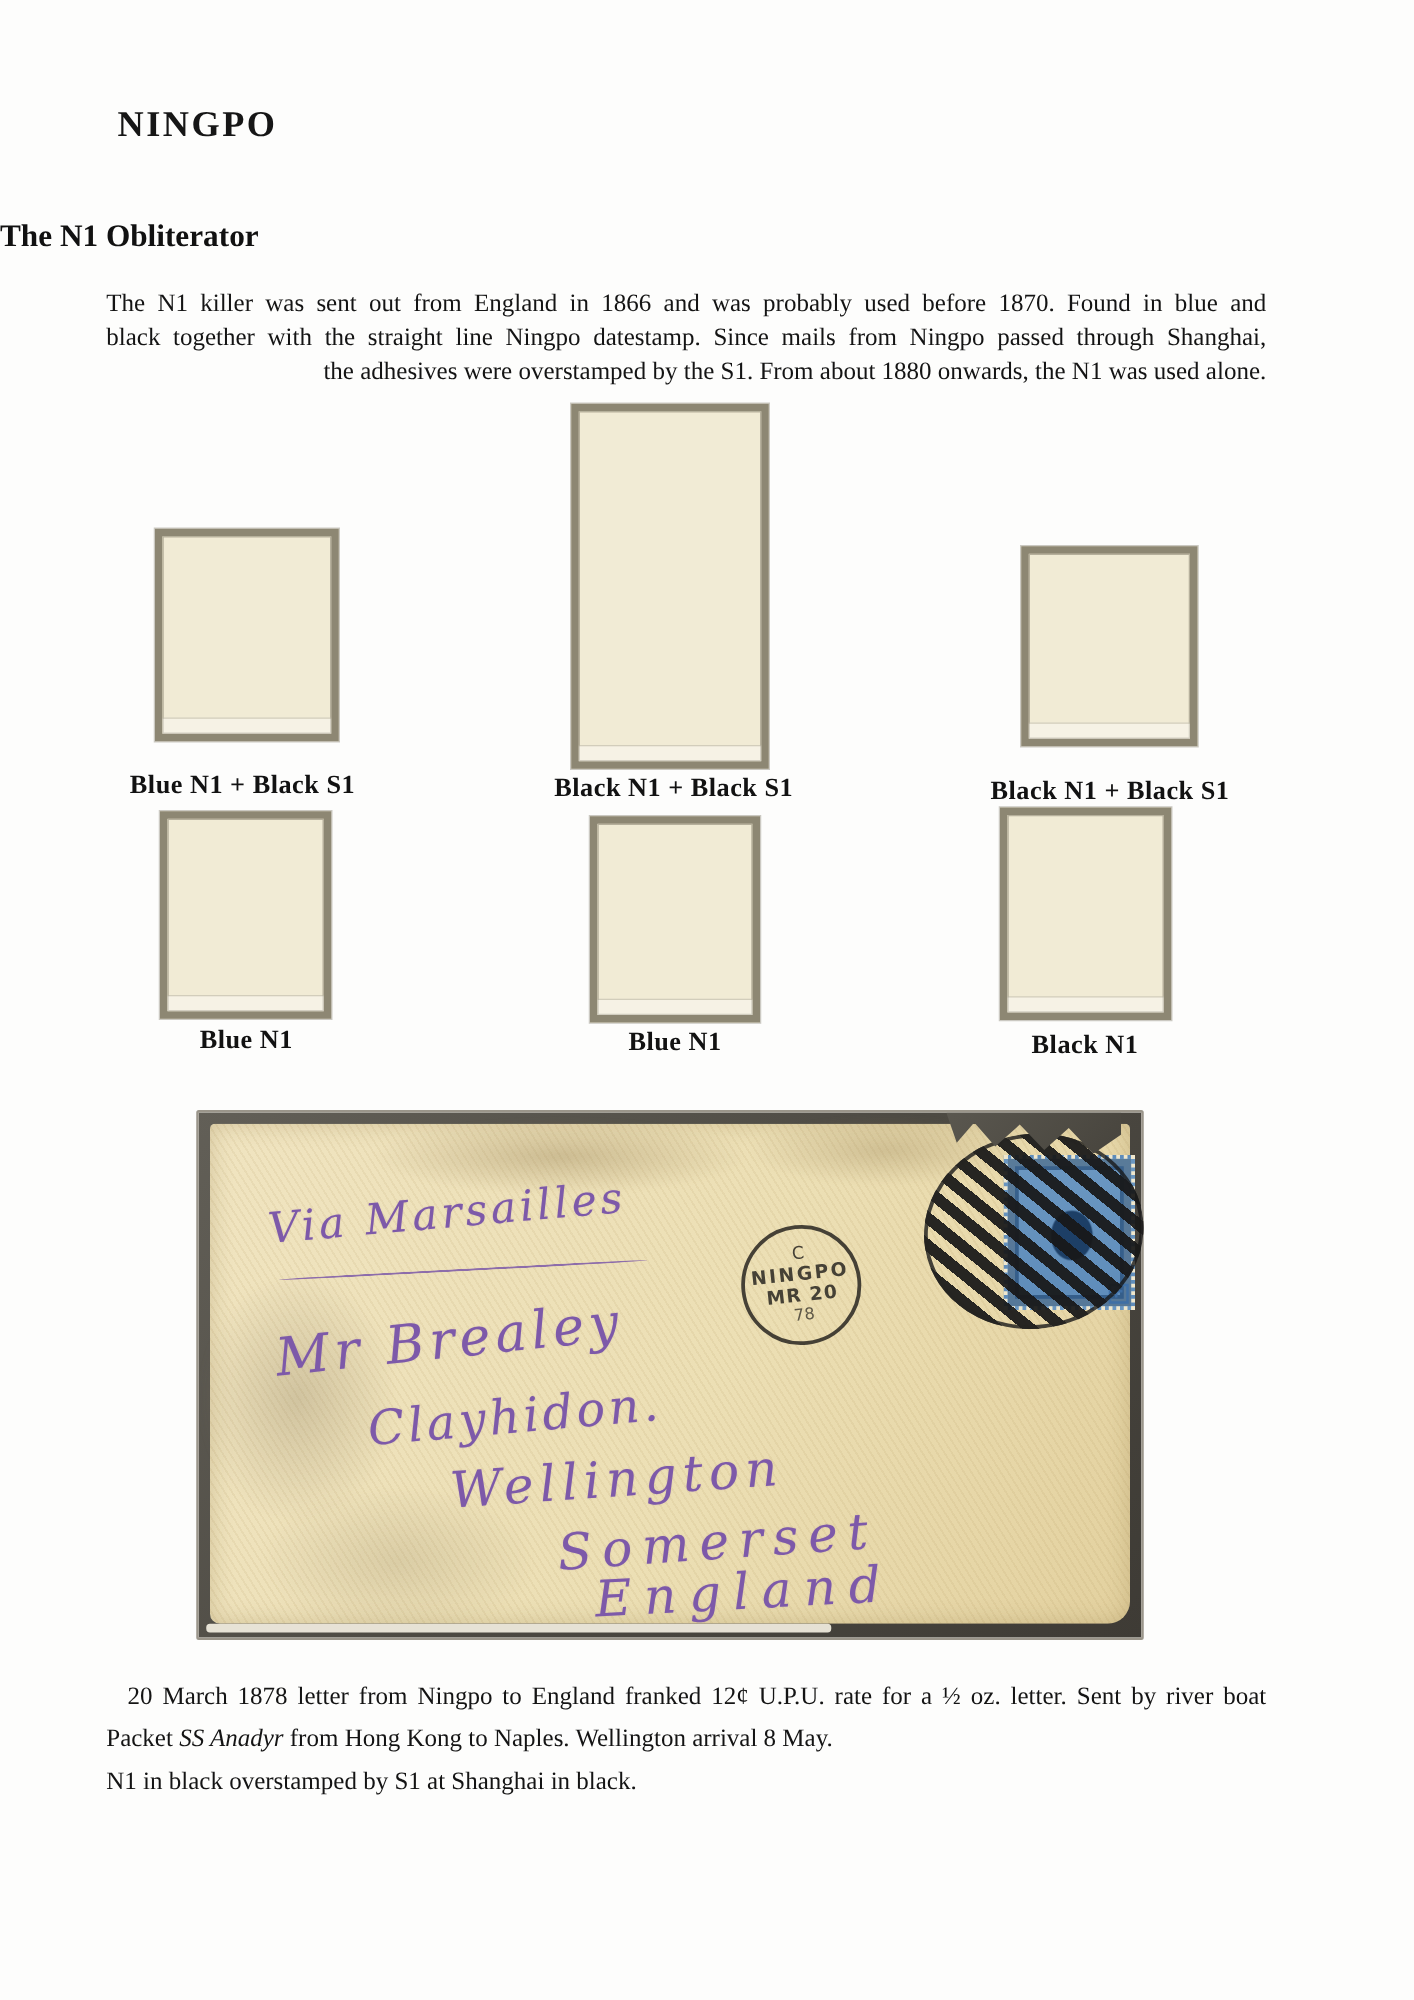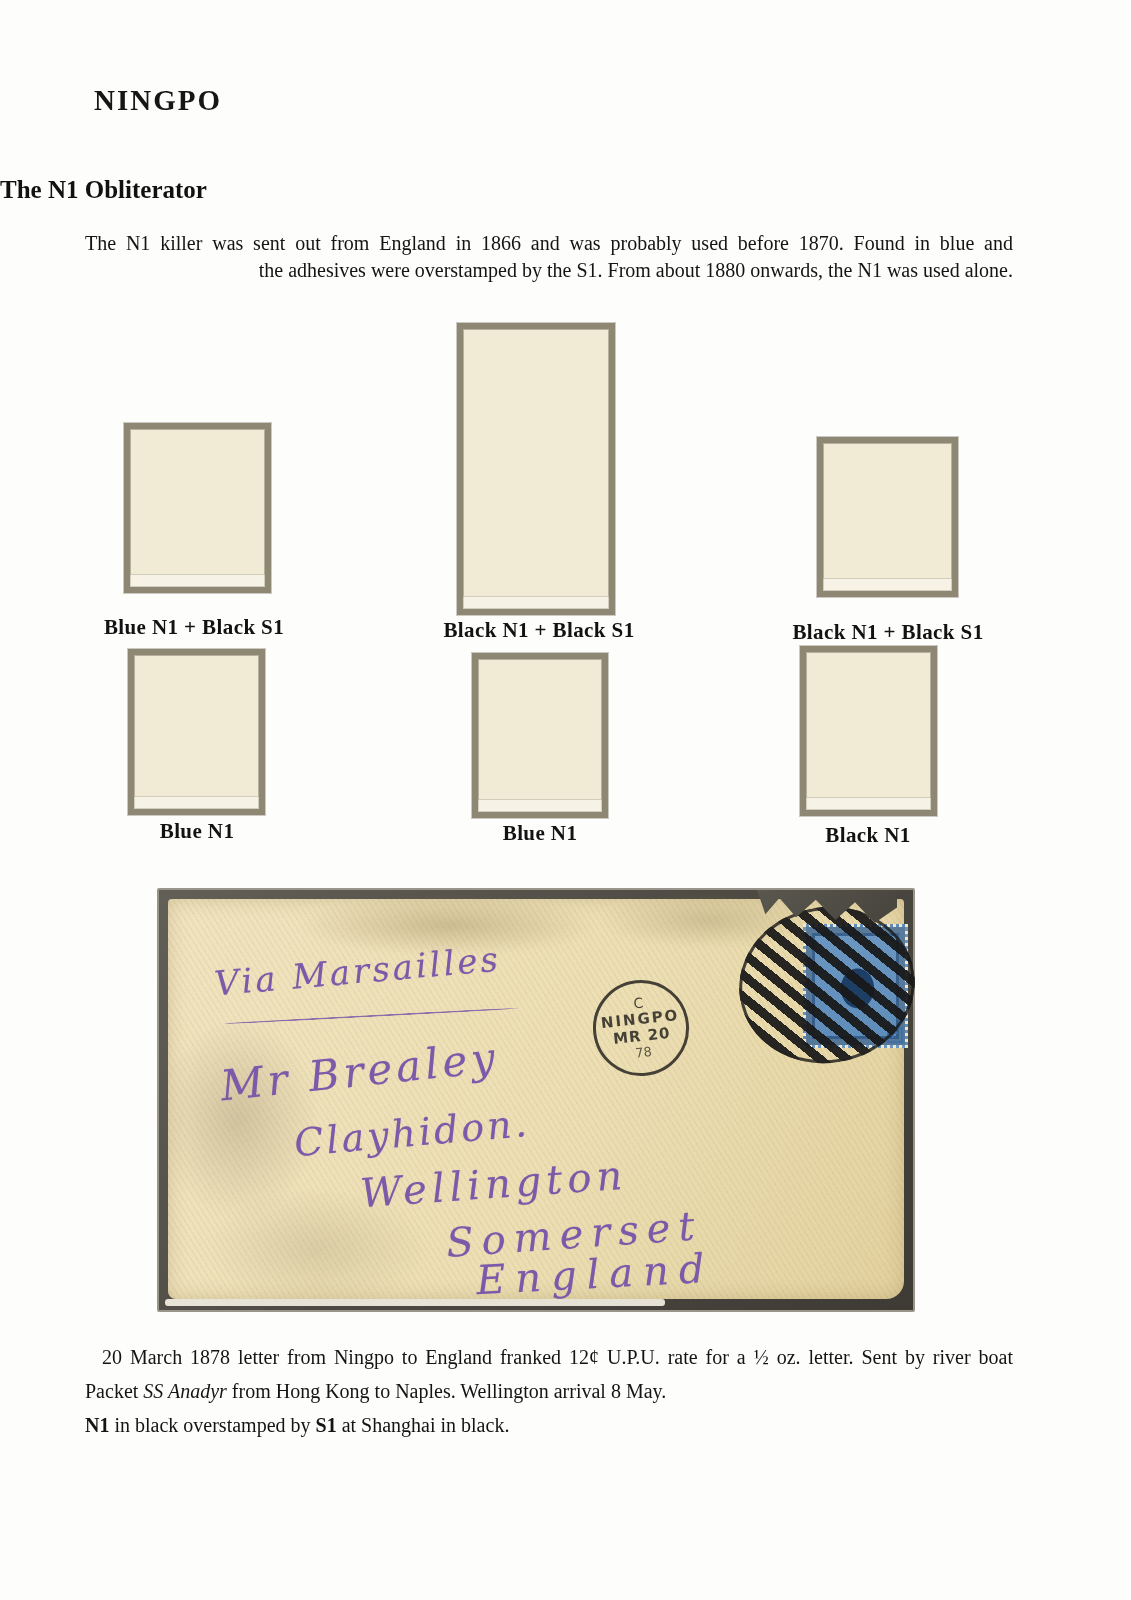--- a/index.html
+++ b/index.html
@@ -144,30 +144,31 @@
     opacity:.93;
   }
 
   
   .bottom-caption{
     left:85px;top:1340px;width:928px;
     font-size:20px;line-height:34px;color:#141414;
   }
   .bottom-caption .ln.just{text-align:justify;text-align-last:justify;margin-left:17px;}
   .it{font-style:italic;}
-  .bd{font-weight:bold;}
+  .bd{font-weight:normal;}
 </style>
 </head>
 <body>
 
 <div class="abs page-title">NINGPO</div>
 <div class="abs main-heading">The N1 Obliterator</div>
 
 <div class="abs intro">
   <div class="ln just">The N1 killer was sent out from England in 1866 and was probably used before 1870. Found in blue and</div>
+  <div class="ln just">black together with the straight line Ningpo datestamp. Since mails from Ningpo passed through Shanghai,</div>
   <div class="ln">the adhesives were overstamped by the S1. From about 1880 onwards, the N1 was used alone.</div>
 </div>
 
 <div class="mount" style="left:124px;top:423px;width:147px;height:170px;">
     <div class="pocket"></div>
   </div>
 <div class="mount" style="left:457px;top:323px;width:158px;height:292px;">
     <div class="pocket"></div>
   </div>
 <div class="mount" style="left:817px;top:437px;width:141px;height:160px;">

